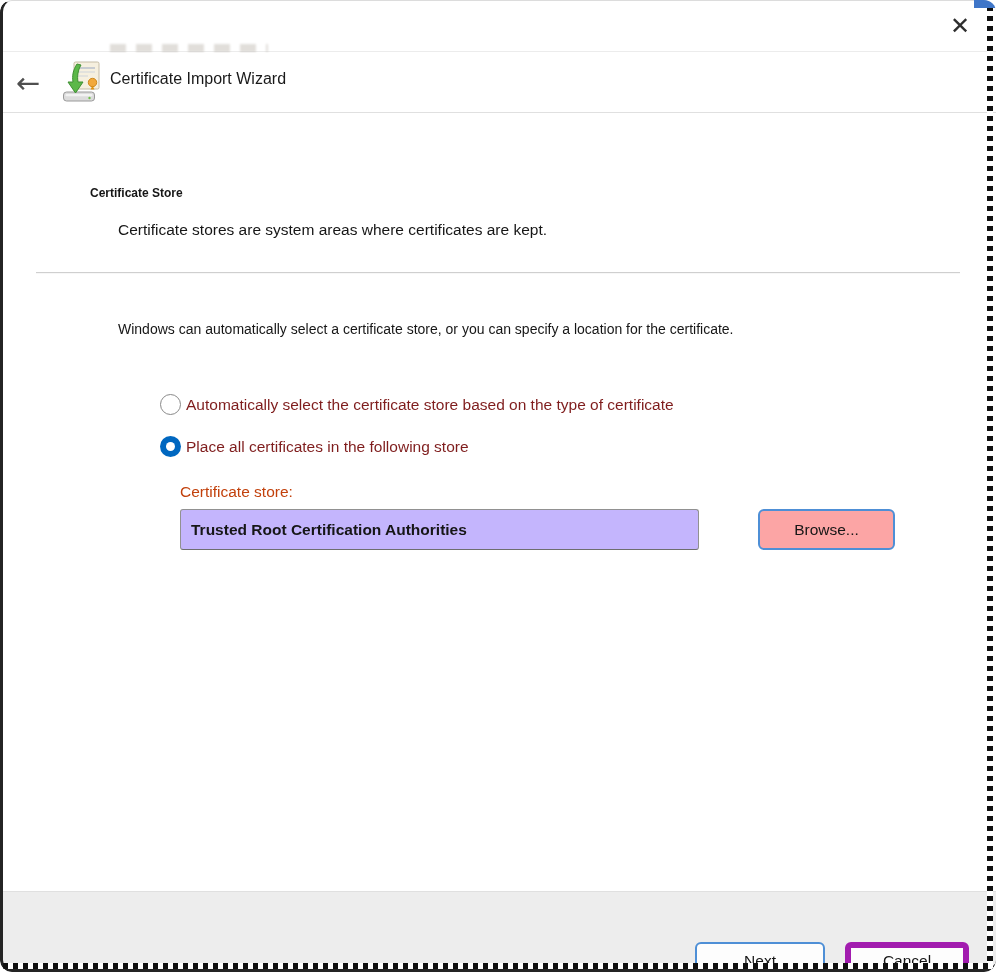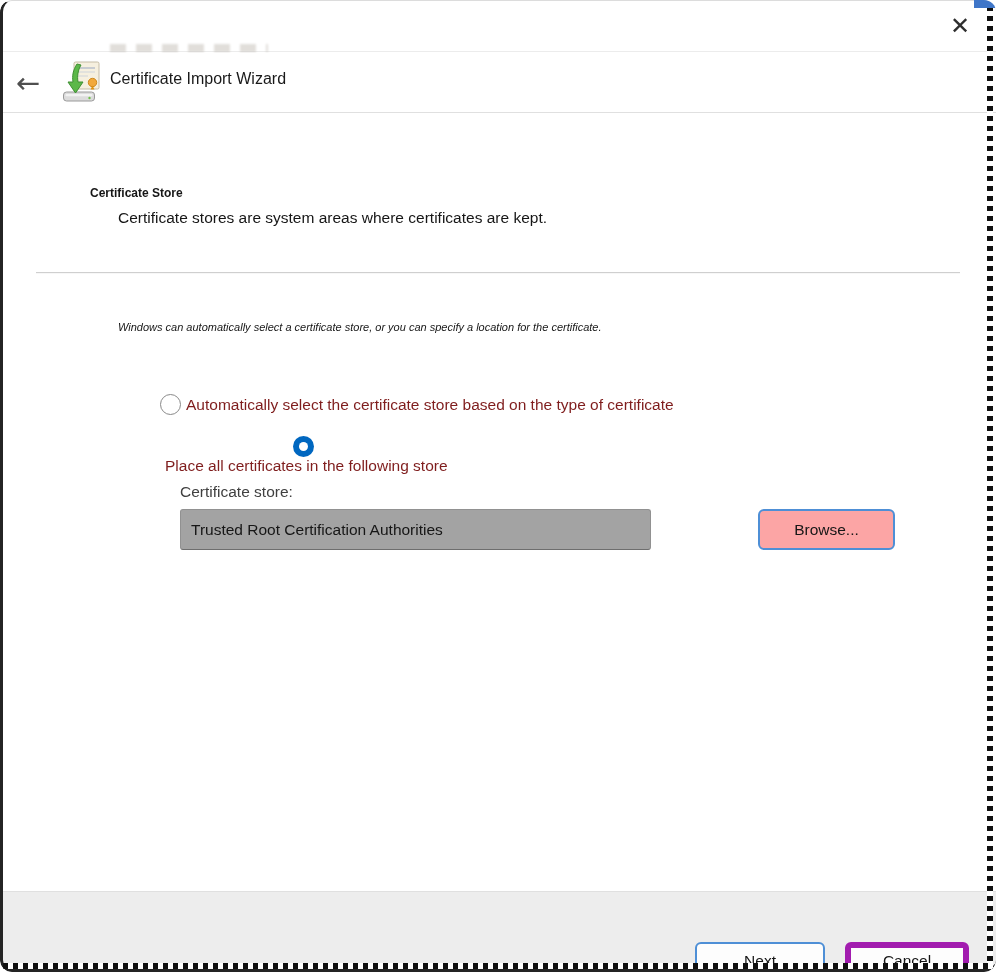--- a/index.html
+++ b/index.html
@@ -28,39 +28,39 @@
   
   .header { position:absolute; top:53px; left:0; right:0; height:60px; background:#fff;
             border-bottom:1px solid #e0e0e0; }
   .back-btn { position:absolute; left:11px; top:14px; width:34px; height:32px; border:none; background:transparent;
               font-size:29px; line-height:30px; color:#4f4f4f; cursor:pointer; font-family:"DejaVu Sans", sans-serif; }
   .wizard-icon { position:absolute; left:62px; top:8px; width:38px; height:42px; }
   .wizard-title { position:absolute; left:110px; top:17px; font-size:16px; color:#191919; }
 
   
   .heading { position:absolute; left:90px; top:186px; font-size:12px; font-weight:bold; color:#161616; }
-  .subheading { position:absolute; left:118px; top:209px; font-size:15.5px; color:#161616; }
+  .subheading { position:absolute; left:118px; top:221px; font-size:15.5px; color:#161616; }
   .divider { position:absolute; left:36px; top:272px; width:924px; height:1px; background:#cfcfcf;
              box-shadow:0 1px 0 #f7f7f7; }
-  .intro { position:absolute; left:118px; top:319px; width:700px; font-size:11px; line-height:1.55; color:#161616;font-style:italic; }
+  .intro { position:absolute; left:118px; top:319px; width:700px; font-size:14px; line-height:1.55; color:#161616; }
 
   .radio-row { position:absolute; left:160px; display:flex; align-items:center; cursor:pointer; }
   .radio-row-1 { top:394px; }
-  .radio-row-2 { top:436px;flex-direction:column; }
+  .radio-row-2 { top:436px; }
   .radio-circle { width:21px; height:21px; border-radius:50%; flex:0 0 auto; position:relative; }
   .radio-off { border:1.5px solid #898989; background:#fff; }
   .radio-on { background:#0067c0; }
   .radio-on .radio-dot { position:absolute; left:50%; top:50%; width:9px; height:9px; margin:-4.5px 0 0 -4.5px;
                          border-radius:50%; background:#fff; }
   .radio-label { margin-left:5px; font-size:15.5px; color:#7f1d1d; }
 
-  .store-label { position:absolute; left:180px; top:483px; font-size:15.5px; color:#404040; }
-  .store-input { position:absolute; left:180px; top:509px; width:471px; height:41px; font-size:15.5px;
+  .store-label { position:absolute; left:180px; top:483px; font-size:15.5px; color:#c2410c; }
+  .store-input { position:absolute; left:180px; top:509px; width:519px; height:41px; font-size:15.5px;
                  color:#161616; padding:0 10px; border:1px solid #919191; border-bottom-color:#6e6e6e;
-                 border-radius:3px; background:#a3a3a3; font-family:"Liberation Sans", sans-serif; }
+                 border-radius:3px; background:#c4b5fd; font-family:"Liberation Sans", sans-serif;font-weight:bold; }
   .browse-btn { position:absolute; left:758px; top:509px; width:137px; height:41px; background:#fca5a5;
                 border:2px solid #4e8fd6; border-radius:6px; font-size:15.5px; color:#161616; cursor:pointer;
                 font-family:"Liberation Sans", sans-serif; }
 
   
   .footer { position:absolute; left:0; right:0; top:891px; height:81px; background:#ededed;
             border-top:1px solid #e0e0e0; }
   .btn { position:absolute; top:26px; height:38px; border-radius:6px; font-size:15.5px; color:#161616;
          cursor:pointer; font-family:"Liberation Sans", sans-serif;margin-top:24px; }
   .next-btn { left:695px; width:130px; background:#fdfdfd; border:2px solid #4e8fd6; }

